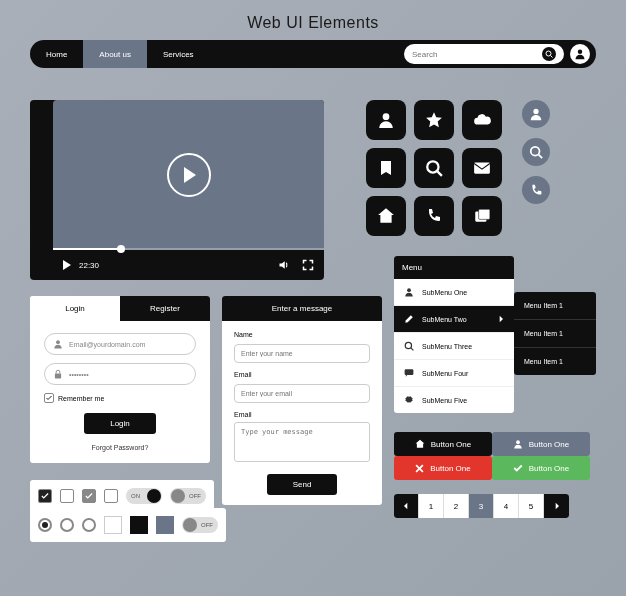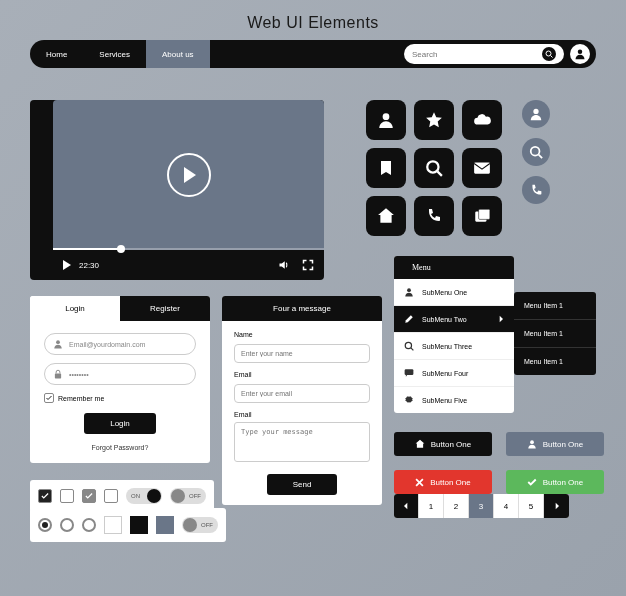--- a/index.html
+++ b/index.html
@@ -57,32 +57,32 @@
     .message-card { position: absolute; left: 222px; top: 296px; width: 160px; background: #fff; border-radius: 3px; overflow: hidden; }
     .msg-header { background: #0f0f0f; color: #fff; text-align: center; padding: 8px 0; font-size: 8px; }
     .msg-body { padding: 10px 12px; }
     .msg-label { font-size: 7px; margin-bottom: 4px; display: block; }
     .msg-input { width: 100%; border: 1px solid #ccc; border-radius: 4px; padding: 5px 6px; font-size: 7px; margin-bottom: 8px; }
     .msg-textarea { width: 100%; border: 1px solid #ccc; border-radius: 3px; padding: 5px 6px; font-size: 7px; height: 40px; resize: none; margin-bottom: 8px; }
     .msg-send { background: #0f0f0f; color: #fff; font-size: 8px; padding: 6px 26px; border-radius: 3px; margin: 0 auto; display: block; border: none; cursor: pointer; }
     
     
     .menu-card { position: absolute; left: 394px; top: 256px; width: 120px; background: #fff; border-radius: 3px; overflow: hidden; }
-    .menu-header { background: #0f0f0f; color: #fff; padding: 7px 18px; font-size: 8px; font-family: Liberation Serif, serif; }
+    .menu-header { background: #0f0f0f; color: #fff; padding: 7px 8px; font-size: 8px; }
     .menu-item { display: flex; align-items: center; gap: 8px; padding: 8px 10px; font-size: 7px; border-bottom: 1px solid #eee; cursor: pointer; }
     .menu-item.active { background: #0f0f0f; color: #fff; }
     .mi-icon { width: 10px; height: 10px; display: flex; align-items: center; justify-content: center; flex-shrink: 0; }
     
     
     .flyout { position: absolute; left: 514px; top: 292px; width: 82px; background: #0f0f0f; border-radius: 3px; overflow: hidden; }
     .flyout-item { color: #fff; font-size: 7px; padding: 10px 10px; border-bottom: 1px solid #333; cursor: pointer; }
     .flyout-item:last-child { border: none; }
     
     
-    .button-grid { position: absolute; left: 394px; top: 432px; display: grid; grid-template-columns: 98px 98px; gap: 14px; }
+    .button-grid { position: absolute; left: 394px; top: 432px; display: grid; grid-template-columns: 98px 98px; gap: 0; }
     .btn-variant { height: 24px; border-radius: 3px; display: flex; align-items: center; justify-content: center; gap: 6px; font-size: 8px; color: #fff; cursor: pointer; }
     .btn-dark { background: #0f0f0f; }
     .btn-slate { background: #6a7688; }
     .btn-red { background: #e2362d; }
     .btn-green { background: #5cb85c; }
     
     
     .pagination { position: absolute; left: 394px; top: 494px; display: flex; background: #fff; border-radius: 3px; overflow: hidden; }
     .page-btn { width: 25px; height: 24px; display: flex; align-items: center; justify-content: center; font-size: 8px; border-right: 1px solid #ddd; cursor: pointer; }
     .page-btn.arrow { background: #0f0f0f; color: #fff; }
@@ -114,22 +114,22 @@
 </head>
 <body>
 
 <div class="header">
   <h1>Web UI Elements</h1>
 </div>
 
 <div class="navbar">
   <div class="nav-links">
     <div class="nav-item">Home</div>
+    <div class="nav-item active">About us</div>
     <div class="nav-item">Services</div>
-    <div class="nav-item active">About us</div>
   </div>
   <div class="search-bar">
     <input placeholder="Search" style="">
     <div class="search-icon">
       <svg width="8" height="8" viewBox="0 0 16 16" fill="none">
           <circle cx="7" cy="7" r="5" stroke="#fff" stroke-width="2"></circle>
           <line x1="11" y1="11" x2="15" y2="15" stroke="#fff" stroke-width="2"></line>
         </svg>
     </div>
   </div>
@@ -268,21 +268,21 @@
           </svg>
         </div>
       <span>Remember me</span>
     </div>
     <button class="login-btn">Login</button>
     <div class="forgot">Forgot Password?</div>
   </div>
 </div>
 
 <div class="message-card">
-  <div class="msg-header">Four a message</div>
+  <div class="msg-header">Enter a message</div>
   <div class="msg-body">
     <label class="msg-label">Name</label>
     <input class="msg-input" placeholder="Enter your name" style="">
     <label class="msg-label">Email</label>
     <input class="msg-input" placeholder="Enter your email" style="">
     <label class="msg-label">Email</label>
     <textarea class="msg-textarea" placeholder="Type your message" style=""></textarea>
     <button class="msg-send">Send</button>
   </div>
 </div>

